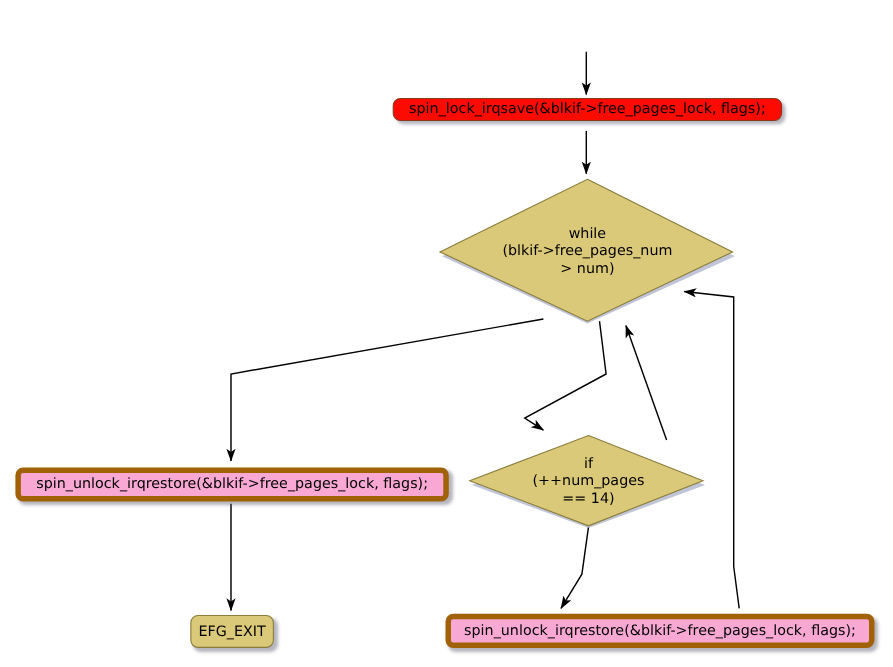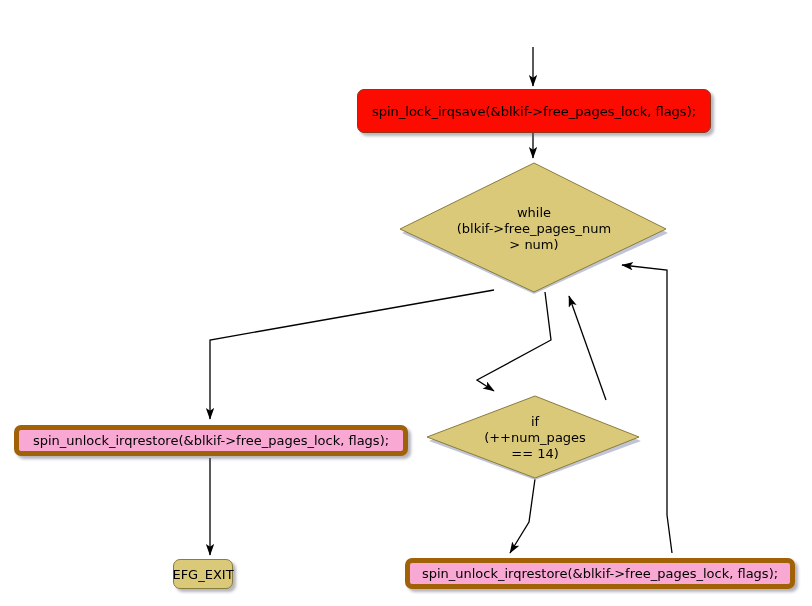--- a/index.html
+++ b/index.html
@@ -104,21 +104,21 @@
     <path d="M606,400 L569,296" fill="none" stroke="#000000" stroke-width="1.3" marker-end="url(#arrow)"></path>
 
     <path d="M535,479 L529,522 L510,553" fill="none" stroke="#000000" stroke-width="1.3" marker-end="url(#arrow)"></path>
 
     <path d="M672,553 L667,515 L667,270 L622,265" fill="none" stroke="#000000" stroke-width="1.3" marker-end="url(#arrow)"></path>
 
     <path d="M210,458 L210,555" fill="none" stroke="#000000" stroke-width="1.3" marker-end="url(#arrow)"></path>
   </svg>
 
 
-  <div class="node stmt stmt-red" style="left:357px; top:89px; width:354px; height:44px;">
+  <div class="node stmt stmt-red" style="left:357px; top:89px; width:354px; height:21px;">
     <span>spin_lock_irqsave(&amp;blkif-&gt;free_pages_lock, flags);</span>
   </div>
 
   <div class="node diamond" style="left:397px; top:161px; width:274px; height:135px;">
     <svg class="shape" viewBox="0 0 274 135" preserveAspectRatio="none">
       <polygon points="137,6 271,72 137,133 5,72" fill="#aab0c8" opacity="0.75"></polygon>
       <polygon points="137,2 269,68 137,131 3,68" fill="#dbc97a" stroke="#8a7c3a" stroke-width="1"></polygon>
     </svg>
     <div class="dlabel">while
 (blkif-&gt;free_pages_num
@@ -136,17 +136,17 @@
   </div>
 
   <div class="node stmt stmt-green" style="left:14px; top:425px; width:394px; height:31px;">
     <span>spin_unlock_irqrestore(&amp;blkif-&gt;free_pages_lock, flags);</span>
   </div>
 
   <div class="node stmt stmt-green" style="left:405px; top:558px; width:390px; height:31px;">
     <span>spin_unlock_irqrestore(&amp;blkif-&gt;free_pages_lock, flags);</span>
   </div>
 
-  <div class="node terminal" style="left:173px; top:559px; width:60px; height:30px;text-align:center;">
+  <div class="node terminal" style="left:173px; top:559px; width:76px; height:30px;text-align:center;">
     <span>EFG_EXIT</span>
   </div>
 
 </div>
 
 </body></html>

